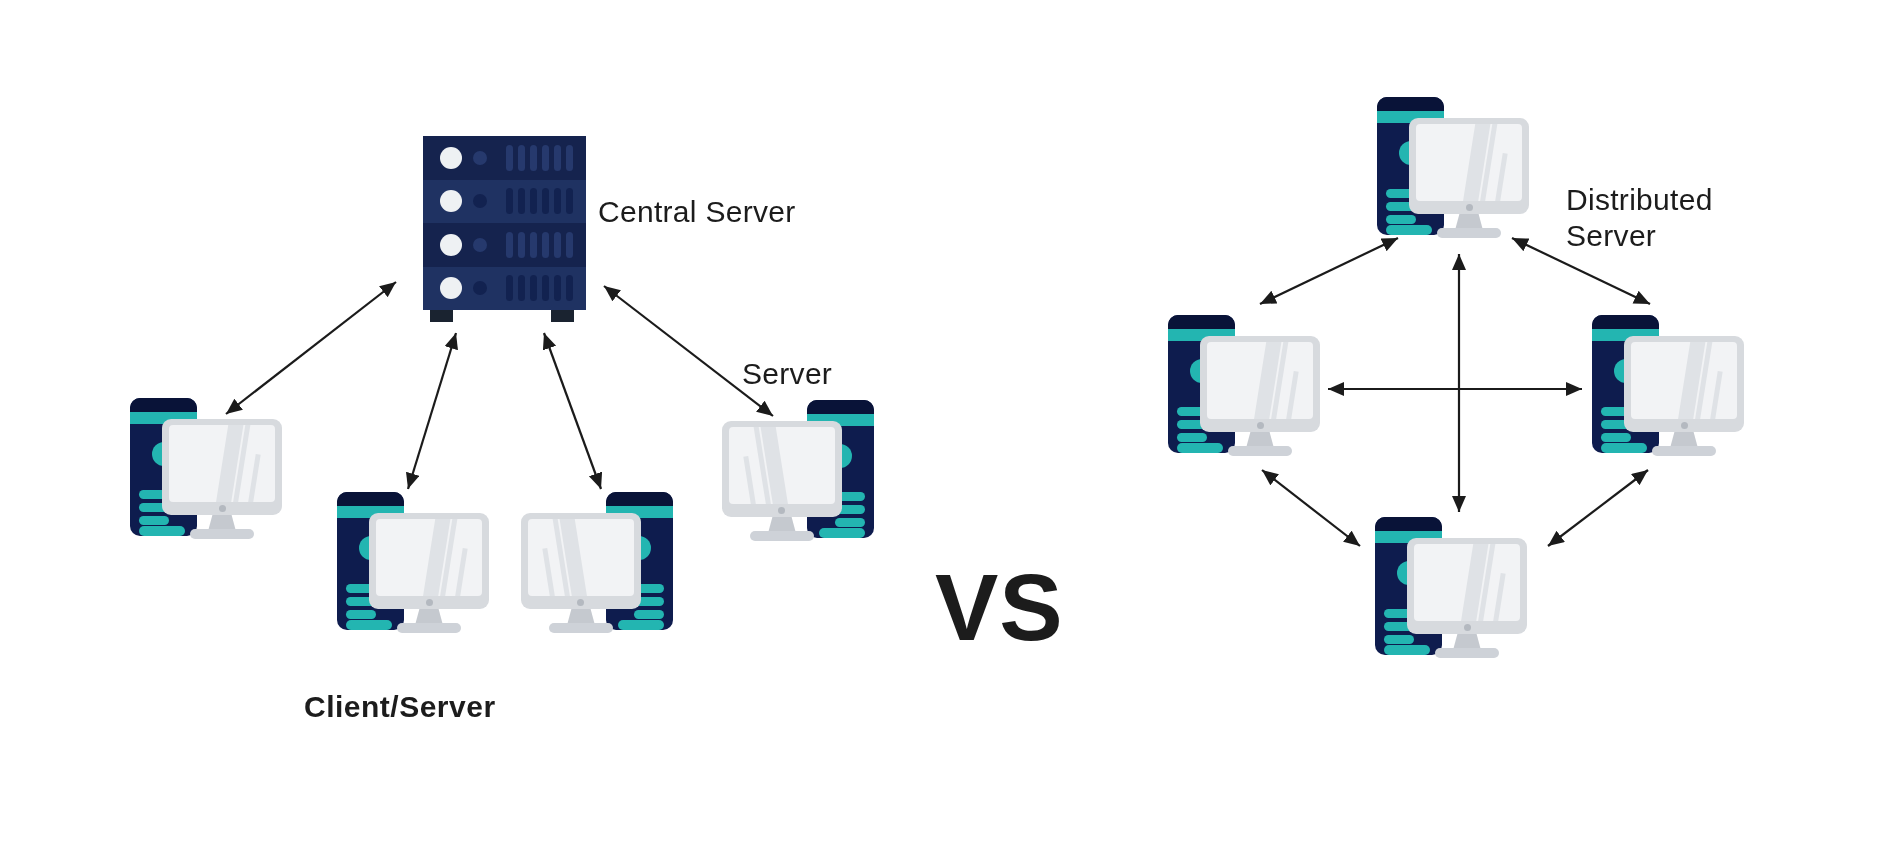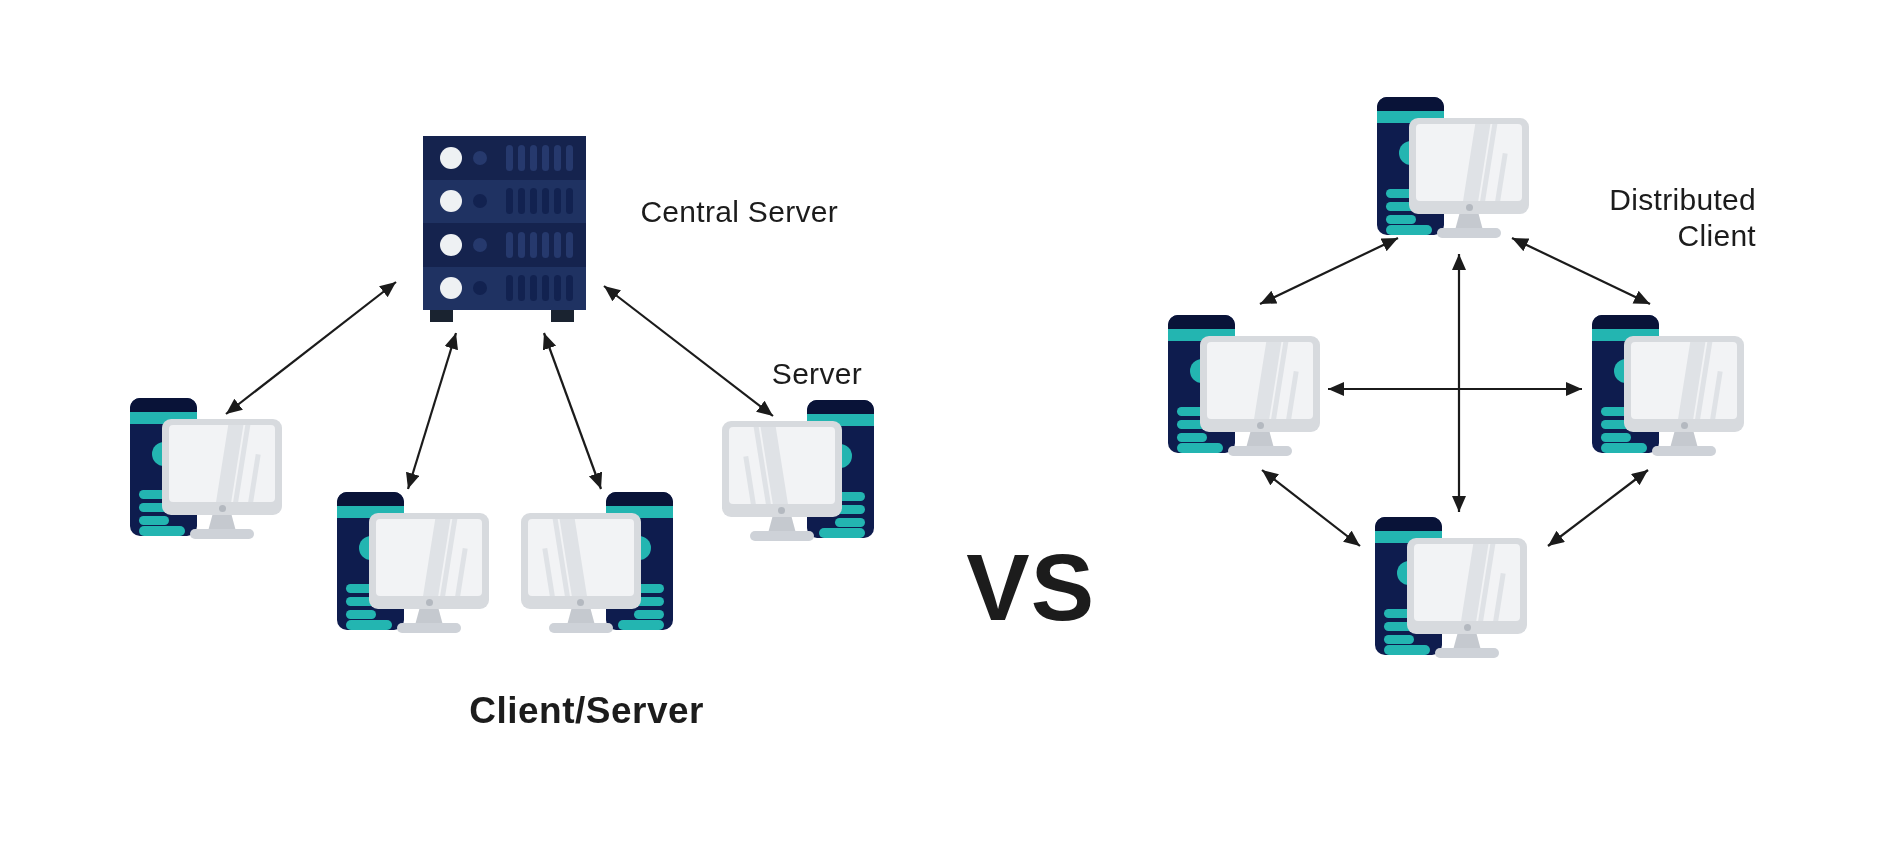--- a/index.html
+++ b/index.html
@@ -51,23 +51,23 @@
   .srow.dark .knob{background:var(--unit-accent-light);}
   .srow.light .knob{background:var(--unit-accent-dark);}
   .slats{margin-left:auto;margin-right:13px;display:flex;gap:5px;}
   .slats i{display:block;width:7px;height:26px;border-radius:3.5px;}
   .srow.dark .slats i{background:var(--unit-accent-light);}
   .srow.light .slats i{background:var(--unit-accent-dark);}
   .foot{position:absolute;top:174px;width:23px;height:12px;background:var(--feet);}
   .foot.f-left{left:7px}.foot.f-right{right:12px}
 
   
-  .label{position:absolute;text-align:right;color:var(--text);}
+  .label{position:absolute;text-align:left;color:var(--text);}
   .small-label{font-size:30px;font-weight:400;letter-spacing:.3px;line-height:1.2;}
-  .title-label{font-size:37px;font-weight:700;letter-spacing:.5px;}
+  .title-label{font-size:30px;font-weight:700;letter-spacing:.5px;}
   .vs{font-size:95px;font-weight:800;letter-spacing:1px;line-height:1;}
 </style>
 </head>
 <body>
 
 <div class="canvas">
 
   <svg class="arrows" width="1900" height="850" viewBox="0 0 1900 850">
     <defs>
       <marker id="ah" markerUnits="userSpaceOnUse" markerWidth="17" markerHeight="15" refX="16" refY="7" orient="auto-start-reverse">
@@ -309,16 +309,16 @@
     </div>
     <div class="chin-dot"></div>
   </div>
   <div class="stand-neck"></div>
   <div class="stand-base"></div>
 </div>
     </div>
 
   <div class="label small-label" style="left:598px;top:194px;width:240px">Central Server</div>
   <div class="label small-label" style="left:742px;top:356px;width:120px">Server</div>
-  <div class="label small-label" style="left:1566px;top:182px;width:190px">Distributed Client</div>
-  <div class="label vs" style="left:935px;top:540px;width:160px">VS</div>
+  <div class="label small-label" style="left:1566px;top:182px;width:190px">Distributed Server</div>
+  <div class="label vs" style="left:935px;top:560px;width:160px">VS</div>
   <div class="label title-label" style="left:304px;top:690px;width:400px">Client/Server</div>
 </div>
 
 </body></html>

